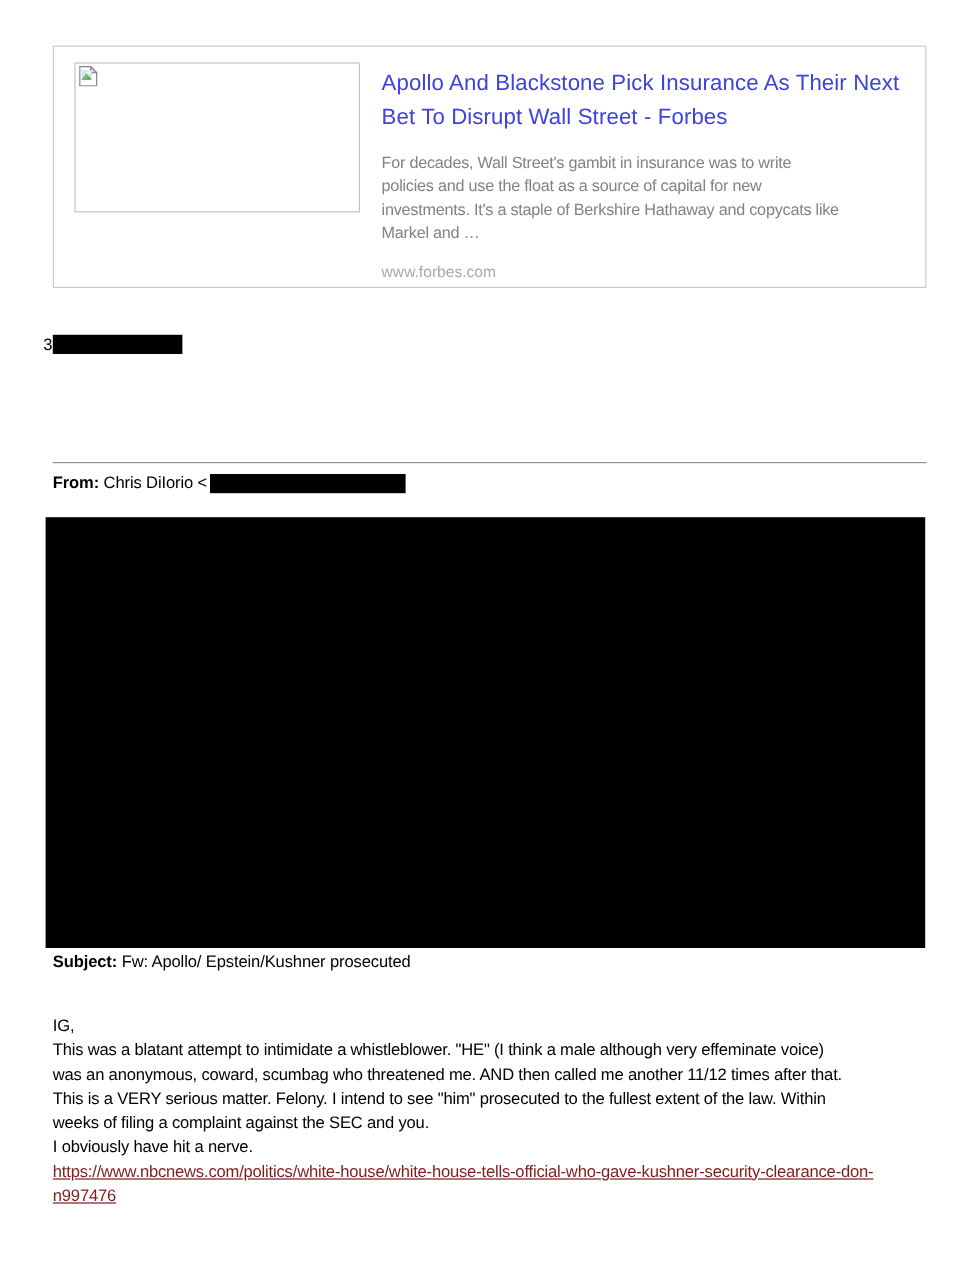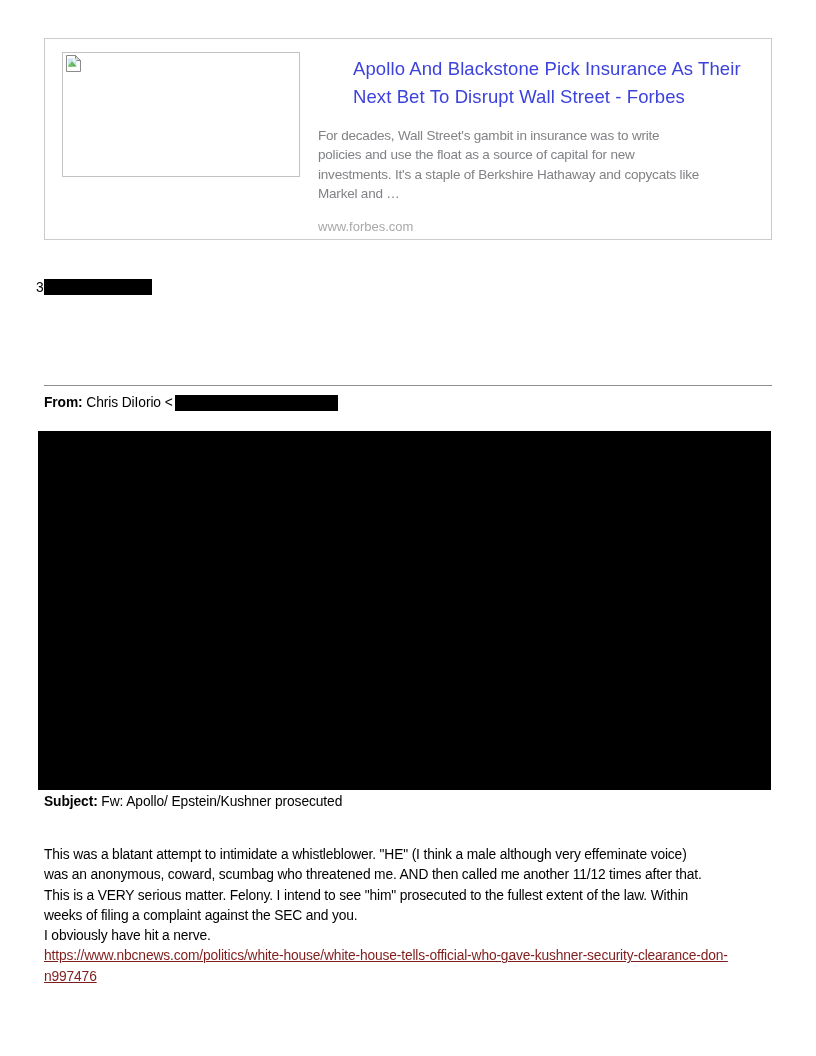--- a/index.html
+++ b/index.html
@@ -40,21 +40,20 @@
   }
   .card-title {
     font-size: 18.5px;
     line-height: 28px;
     font-weight: 300;
     color: #3c42dc;
     letter-spacing: 0.1px;
     text-decoration: none;
     display: block;
     cursor: pointer;
-    margin-left: 35px;
   }
   .card-desc {
     margin-top: 15px;
     font-size: 13.5px;
     line-height: 19.3px;
     letter-spacing: -0.2px;
     color: #808285;
     white-space: pre-line;
   }
   .card-source {
@@ -172,19 +171,20 @@
   <div><span class="hdr-label">From:</span><span> Chris DiIorio &lt;</span><span class="redaction-bar from-bar"></span></div>
 </div>
 
 <div class="main-redaction"></div>
 
 <div class="subject-line">
   <span class="hdr-label">Subject:</span><span> Fw: Apollo/ Epstein/Kushner prosecuted</span>
 </div>
 
 <div class="msg-body">
+  <div>IG,</div>
   <div class="body-paragraph">This was a blatant attempt to intimidate a whistleblower. "HE" (I think a male although very effeminate voice)
 was an anonymous, coward, scumbag who threatened me. AND then called me another 11/12 times after that.
 This is a VERY serious matter. Felony. I intend to see "him" prosecuted to the fullest extent of the law. Within
 weeks of filing a complaint against the SEC and you.</div>
   <div>I obviously have hit a nerve.</div>
   <a class="body-link" href="#">https://www.nbcnews.com/politics/white-house/white-house-tells-official-who-gave-kushner-security-clearance-don-n997476</a>
 </div>
 
 </body></html>

